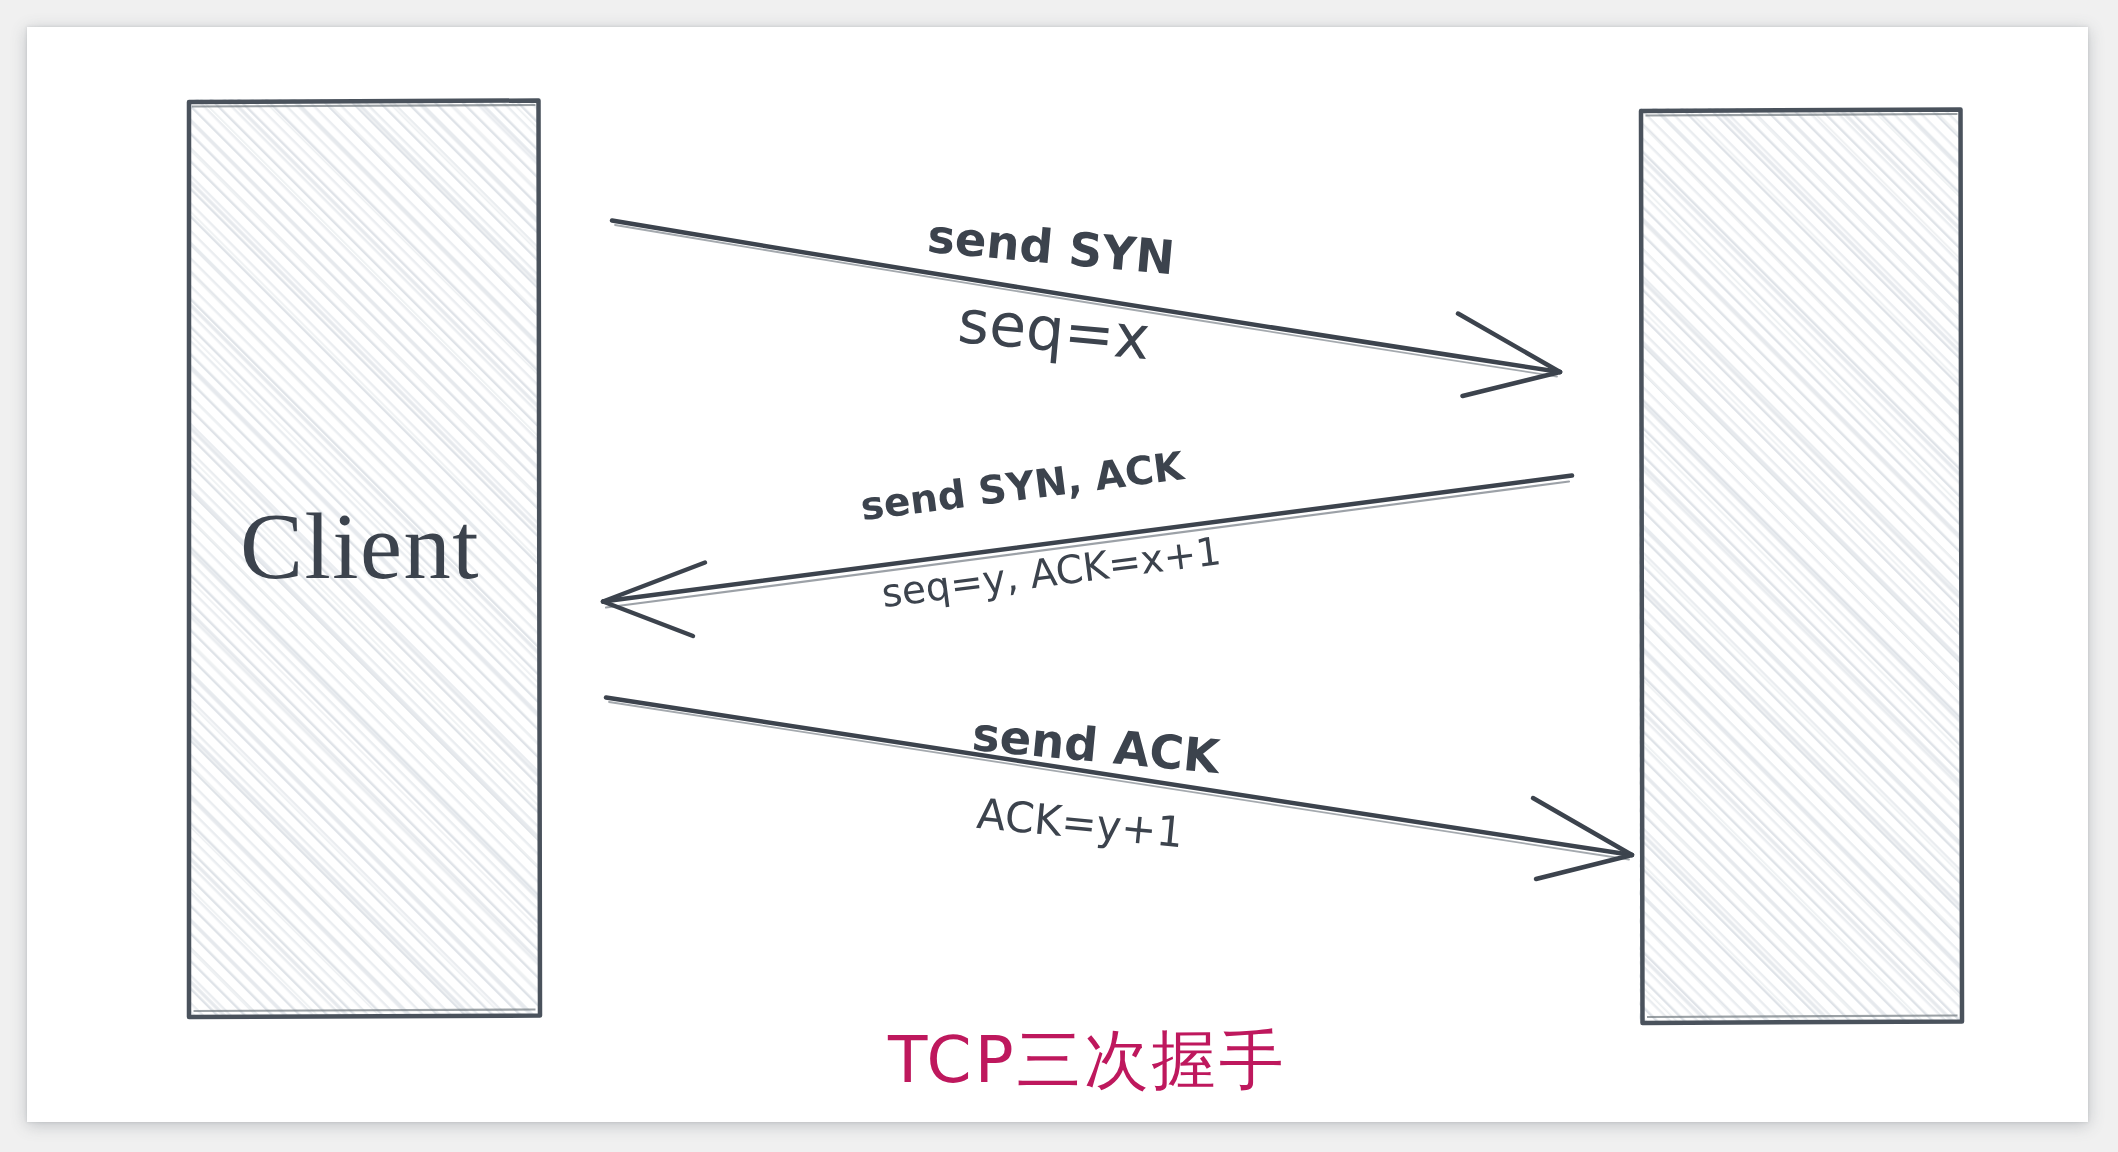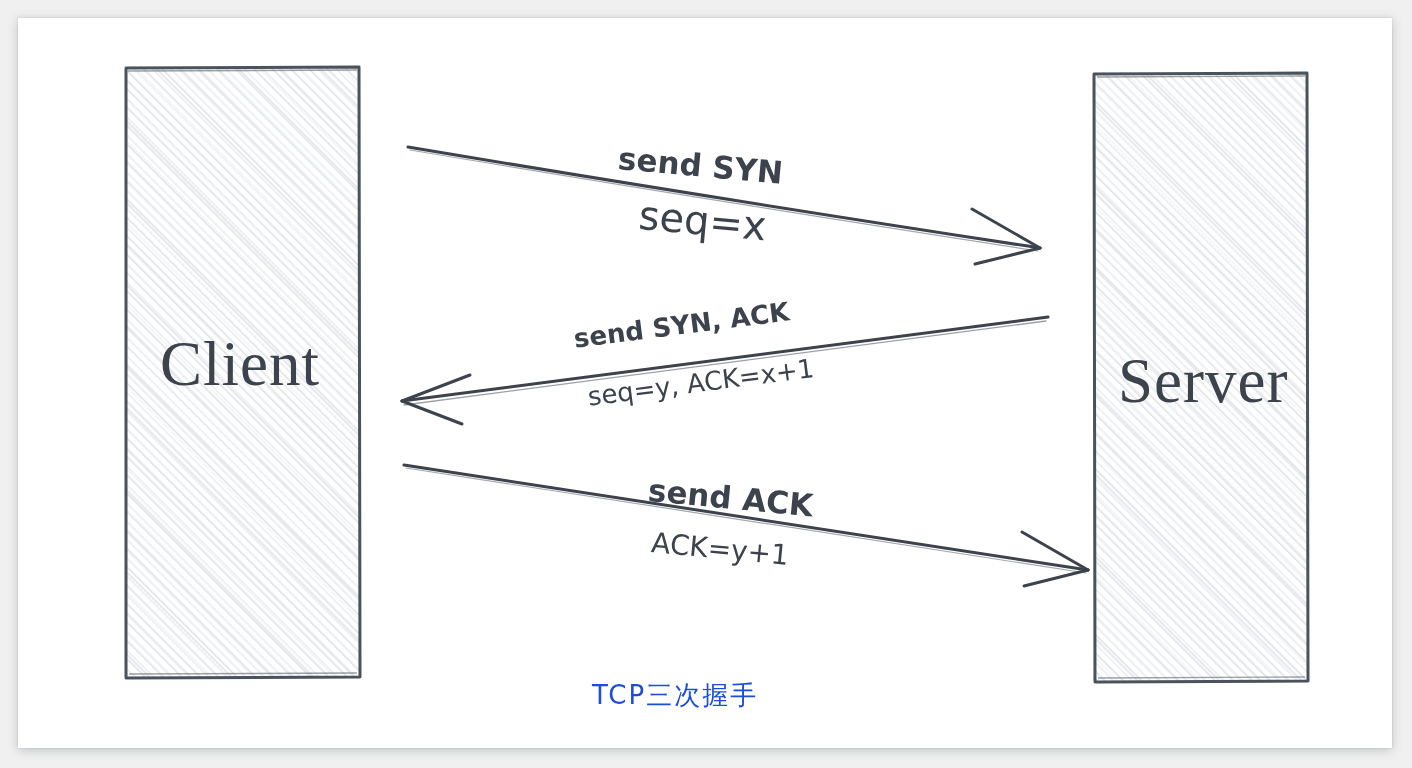--- a/index.html
+++ b/index.html
@@ -51,23 +51,23 @@
     font-weight: 700;
     color: #3c434d;
   }
   .msg-bottom {
     font-family: "DejaVu Sans", sans-serif;
     font-weight: 400;
     color: #3c434d;
   }
   .caption {
     font-family: "DejaVu Sans", sans-serif;
-    font-size: 26px;
+    font-size: 43px;
     font-weight: 400;
-    color: #1d4ed8;
+    color: #be185d;
     letter-spacing: 2px;
   }
   
   #m1-top { left: 620px; top: 140px; font-size: 31px; transform: rotate(5.2deg); transform-origin: left top; }
   #m1-bot { left: 641px; top: 192px; font-size: 40px; transform: rotate(5.2deg); transform-origin: left top; }
   
   #m2-top { left: 572px; top: 324px; font-size: 26px; transform: rotate(-7.3deg); transform-origin: left top; }
   #m2-bot { left: 586px; top: 382px; font-size: 26px; transform: rotate(-7.3deg); transform-origin: left top; }
   
   #m3-top { left: 650px; top: 472px; font-size: 31px; transform: rotate(5.4deg); transform-origin: left top; }
@@ -131,21 +131,20 @@
     <g>
       <path d="M404,465 Q740,516 1088,570" fill="none" stroke="#3c434d" stroke-width="3" stroke-linecap="round"></path>
       <path d="M406,468 Q742,519 1086,573" fill="none" stroke="#5a626c" stroke-width="1.2" stroke-linecap="round" opacity="0.55"></path>
       <path d="M1022,532 L1088,570" fill="none" stroke="#3c434d" stroke-width="3" stroke-linecap="round"></path>
       <path d="M1024,586 L1088,570" fill="none" stroke="#3c434d" stroke-width="3" stroke-linecap="round"></path>
     </g>
   </svg>
 
   <div class="lbl node-label" id="client-label">Client</div>
 
-  <div class="lbl node-label" id="server-label">Server</div>
 
   <div class="lbl msg-top" id="m1-top">send SYN</div>
   <div class="lbl msg-bottom" id="m1-bot">seq=x</div>
 
   <div class="lbl msg-top" id="m2-top">send SYN, ACK</div>
   <div class="lbl msg-bottom" id="m2-bot">seq=y, ACK=x+1</div>
 
   <div class="lbl msg-top" id="m3-top">send ACK</div>
   <div class="lbl msg-bottom" id="m3-bot">ACK=y+1</div>
 

